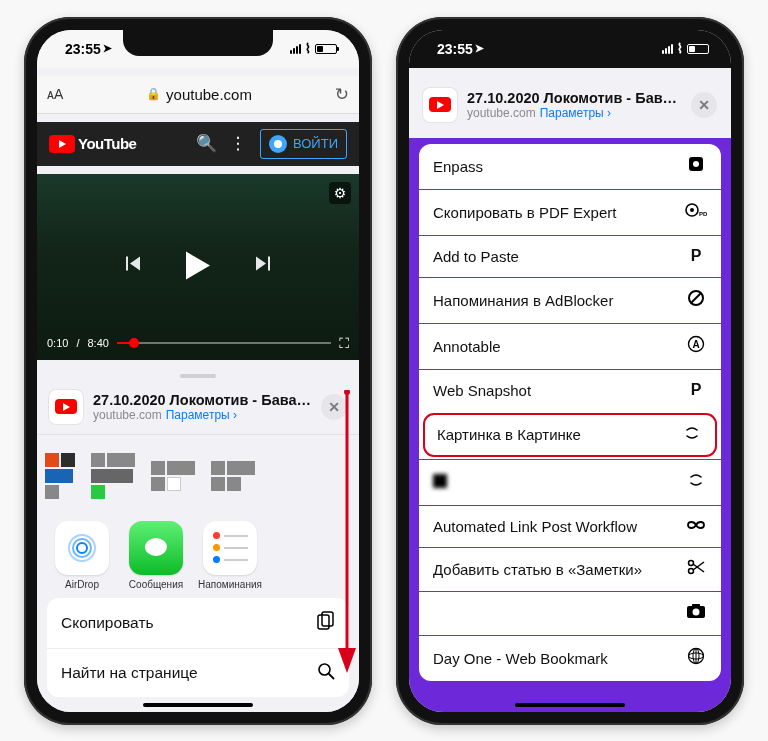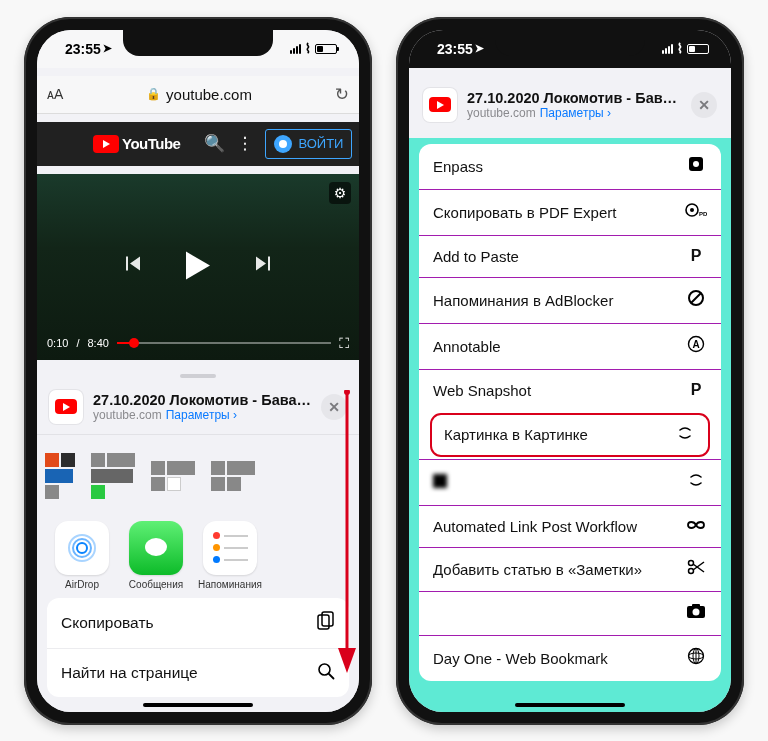--- a/index.html
+++ b/index.html
@@ -84,21 +84,21 @@
   
   .yt-header {
     background:#212121;
     height:44px;
     display:flex;
     align-items:center;
     padding:0 12px;
     gap:12px;
     flex:0 0 auto;
   }
-  .yt-logo { display:flex; align-items:center; gap:3px;margin-left:44px; }
+  .yt-logo { display:flex; align-items:center; gap:3px; }
   .yt-logo-play { width:26px; height:18px; background:#f00; border-radius:4px; display:flex; align-items:center; justify-content:center; }
   .yt-logo-play::before { content:""; border-left:7px solid #fff; border-top:4px solid transparent; border-bottom:4px solid transparent; }
   .yt-logo-text { color:#fff; font-weight:700; font-size:15px; letter-spacing:-.5px; }
   .yt-spacer { flex:1; }
   .yt-icon { color:#fff; font-size:17px; width:20px; text-align:center; }
   .yt-signin {
     border:1px solid #3ea6ff; color:#3ea6ff; border-radius:3px;
     padding:5px 8px; display:flex; align-items:center; gap:6px;
     font-size:13px; font-weight:500;
   }
@@ -181,37 +181,37 @@
 
   .red-arrow {
     position:absolute;
     right:1px; top:360px;
     width:22px; height:285px;
     pointer-events:none; z-index:60;
   }
 
   
   .p2-body {
-    flex:1; overflow:hidden; background:#5eead4; padding:6px 10px 0;
+    flex:1; overflow:hidden; background:#6d28d9; padding:6px 10px 0;
     display:flex; flex-direction:column; gap:0;
   }
   .p2-list {
     background:#fff; border-radius:12px; overflow:hidden;
     display:flex; flex-direction:column;
   }
   .p2-row {
     display:flex; align-items:center; justify-content:space-between;
     padding:11.5px 14px; font-size:15px; color:#111;
     border-top:1px solid #a21caf;
   }
   .p2-row:first-child { border-top:none; }
   .p2-row .ic { font-size:16px; color:#111; width:22px; text-align:center; }
   .p2-row.highlighted {
     border:2px solid #d9001b; border-radius:11px;
-    margin:2px 11px; padding:9px 12px;
+    margin:2px 4px; padding:9px 12px;
   }
   .p2-row.blurred .label { filter:blur(2px); }
   .screen.p2 .status-bar { color:#fff; background:#111; }
   .screen.p2 .status-bar .battery, .screen.p2 .status-bar .battery::after { border-color:#fff; background:transparent; }
   .screen.p2 .status-bar .battery::before { background:#fff; }
   .screen.p2 .status-bar .signal span { background:#fff; }
   .screen.p2 { background:#f2f2f6; }
 </style>
 </head>
 <body>

